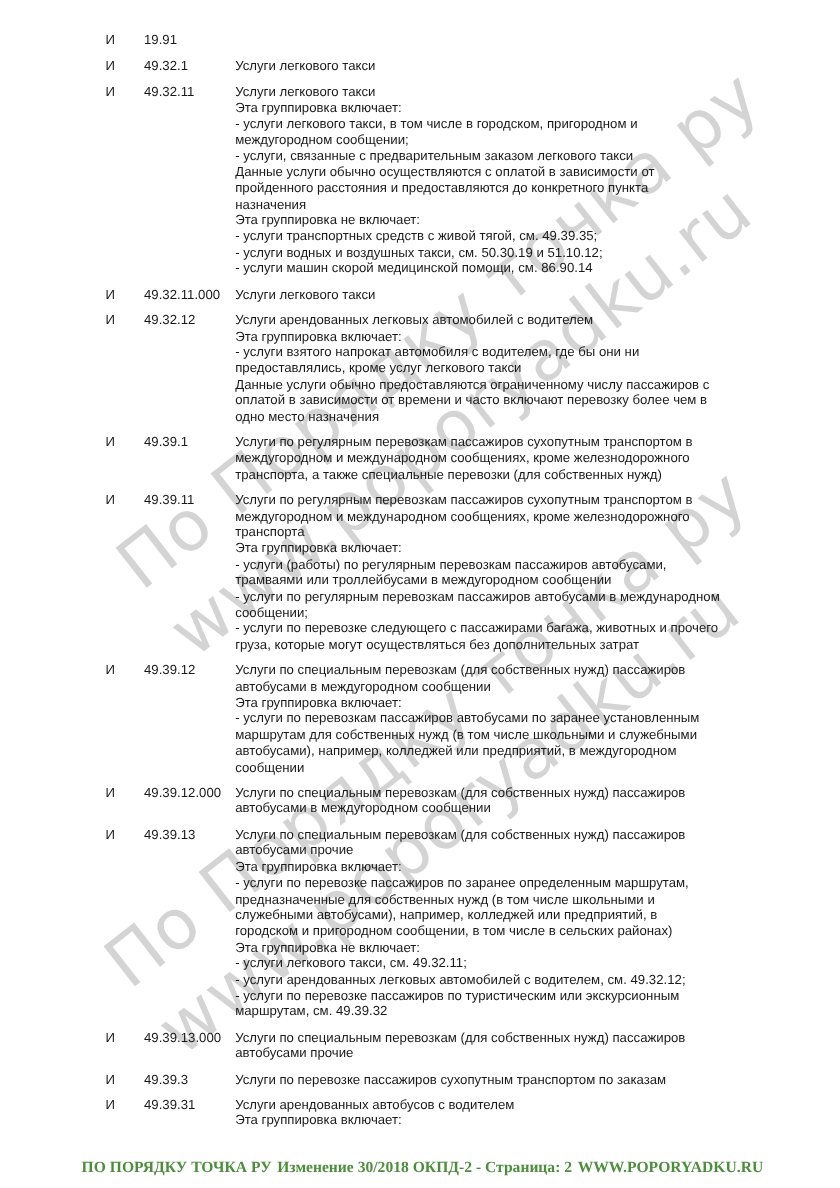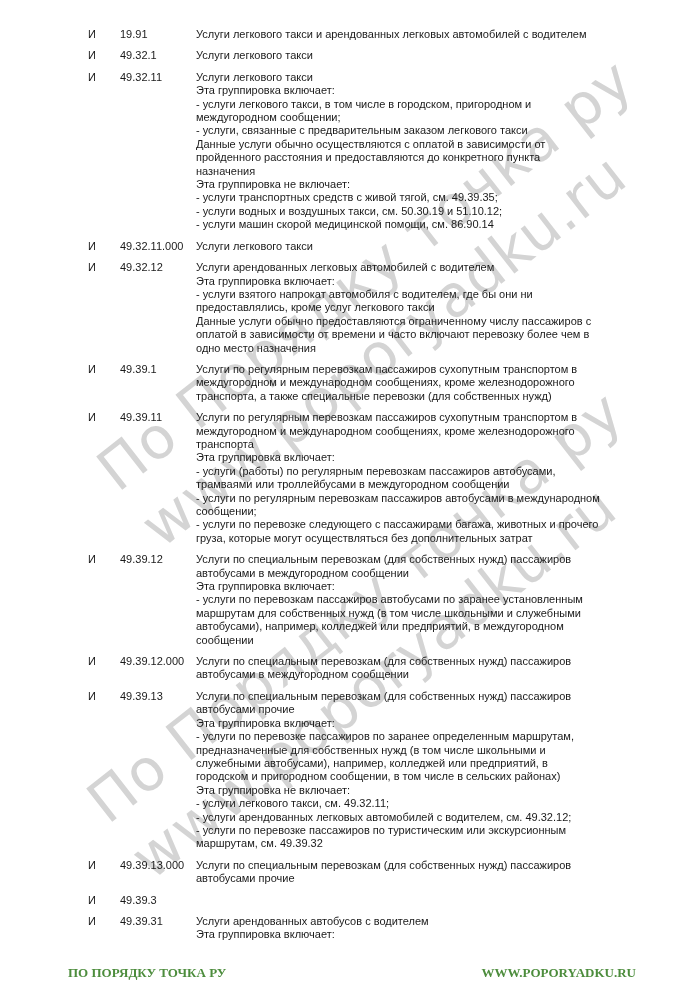--- a/index.html
+++ b/index.html
@@ -78,21 +78,20 @@
 </div>
 <div class="watermark-band wm-b" style="color: rgb(212, 212, 212);">
   <div>По Порядку точка ру</div>
   <div>www.poporyadku.ru</div>
 </div>
 
 <div class="content">
   <div class="row">
     <span class="col-mark">И</span>
     <span class="col-code">19.91</span>
-    <span class="col-desc">Услуги легкового такси и арендованных легковых автомобилей с водителем</span>
   </div>
 
   <div class="row">
     <span class="col-mark">И</span>
     <span class="col-code">49.32.1</span>
     <span class="col-desc">Услуги легкового такси</span>
   </div>
 
   <div class="row">
     <span class="col-mark">И</span>
@@ -191,26 +190,28 @@
   <div class="row">
     <span class="col-mark">И</span>
     <span class="col-code">49.39.13.000</span>
     <span class="col-desc">Услуги по специальным перевозкам (для собственных нужд) пассажиров
 автобусами прочие</span>
   </div>
 
   <div class="row">
     <span class="col-mark">И</span>
     <span class="col-code">49.39.3</span>
+    <span class="col-desc">Услуги по перевозке пассажиров сухопутным транспортом по заказам</span>
   </div>
 
   <div class="row">
     <span class="col-mark">И</span>
     <span class="col-code">49.39.31</span>
     <span class="col-desc">Услуги арендованных автобусов с водителем
 Эта группировка включает:</span>
   </div>
 </div>
 
 <div class="footer" style="color: rgb(77, 141, 61);">
   <span>ПО ПОРЯДКУ ТОЧКА РУ</span>
+  <span>Изменение 30/2018 ОКПД-2 - Страница: 2</span>
   <span>WWW.POPORYADKU.RU</span>
 </div>
 
 </body></html>

